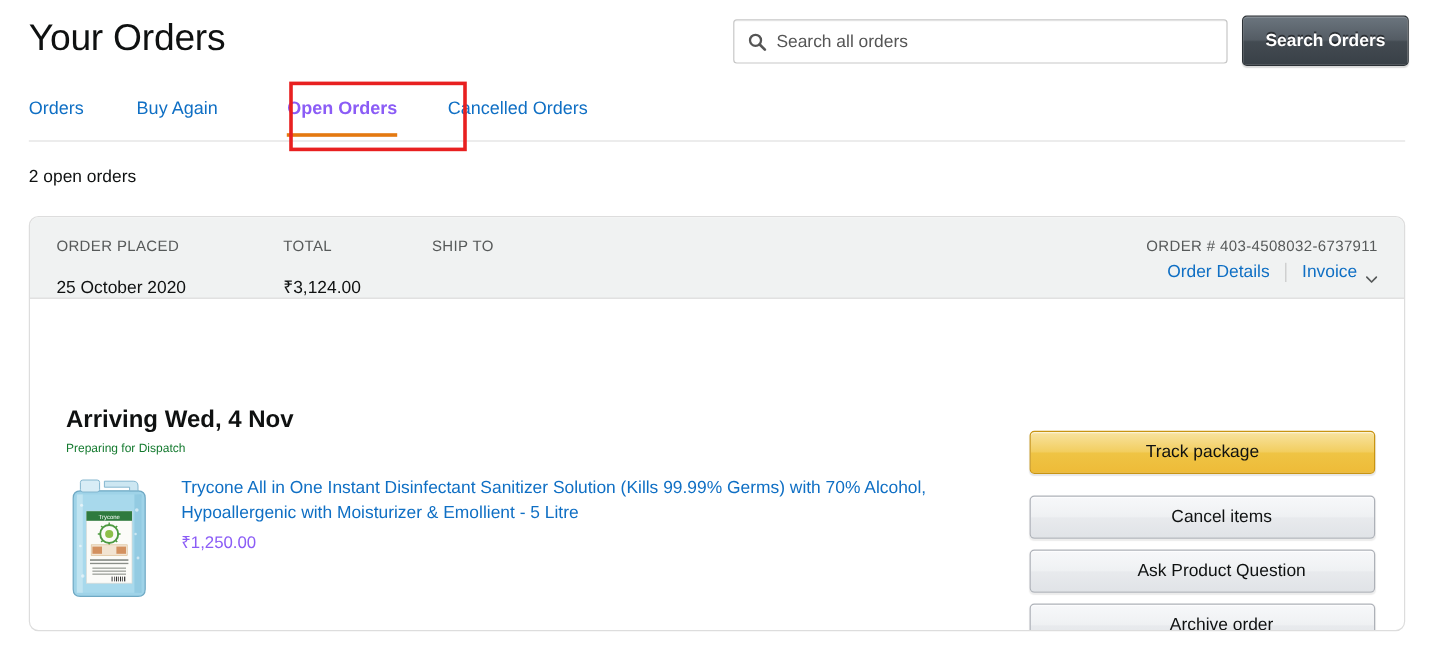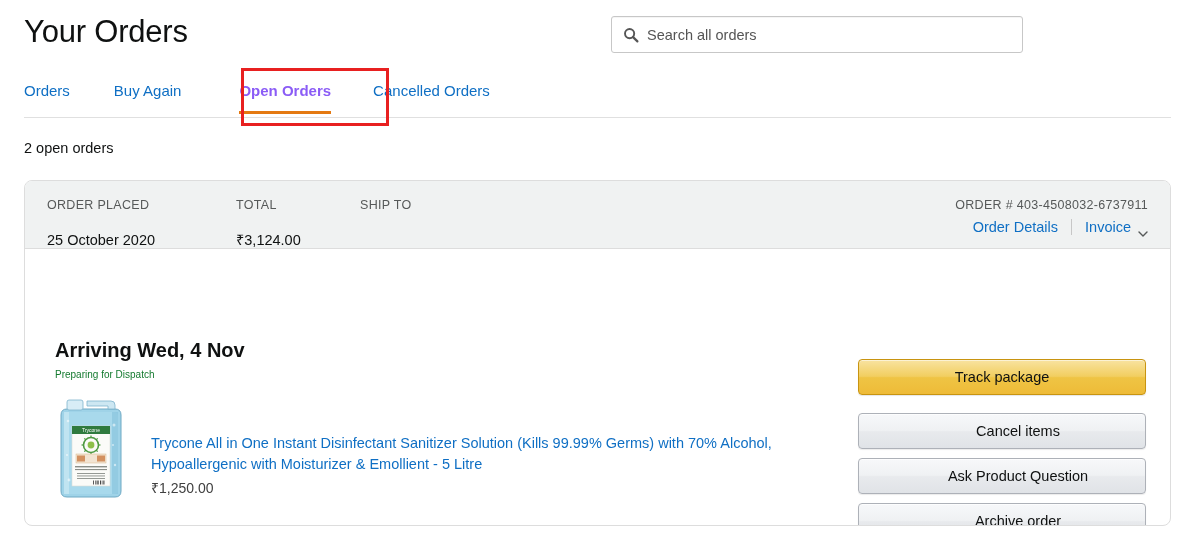--- a/index.html
+++ b/index.html
@@ -276,32 +276,31 @@
   }
   .thumb {
     width: 72px;
     height: 104px;
     flex: 0 0 auto;
     position: relative;
   }
   .item-text {
     margin-left: 24px;
     padding-top: 2px;
-    margin-top: 36px;
   }
   .item-title {
     font-size: 14.5px;
     color: #0F6FC4;
     line-height: 21px;
     cursor: pointer;
     max-width: 640px;
   }
   .item-price {
     font-size: 14px;
-    color: #404040;
+    color: #8b5cf6;
     line-height: 20px;
     margin-top: 3px;
   }
 
   
   .actions {
     position: absolute;
     right: 24px;
     top: 110px;
     width: 288px;
@@ -342,20 +341,21 @@
   <div class="page-title">Your Orders</div>
 
   <div class="search-wrap">
     <svg class="search-icon" viewBox="0 0 16 16">
       <circle cx="6.6" cy="6.6" r="4.6" fill="none" stroke="#555555" stroke-width="1.9"></circle>
       <line x1="10.1" y1="10.1" x2="14.4" y2="14.4" stroke="#555555" stroke-width="2.2" stroke-linecap="round"></line>
     </svg>
     <input class="search-input" type="text" placeholder="Search all orders" style="">
   </div>
 
+  <button class="search-orders-btn">Search Orders</button>
 </div>
 
 <div class="tabs-row">
   <div class="tabs">
     <div class="tab">
       <span>Orders</span>
     </div>
     <div class="tab-spacer"></div>
     <div class="tab">
       <span>Buy Again</span>

